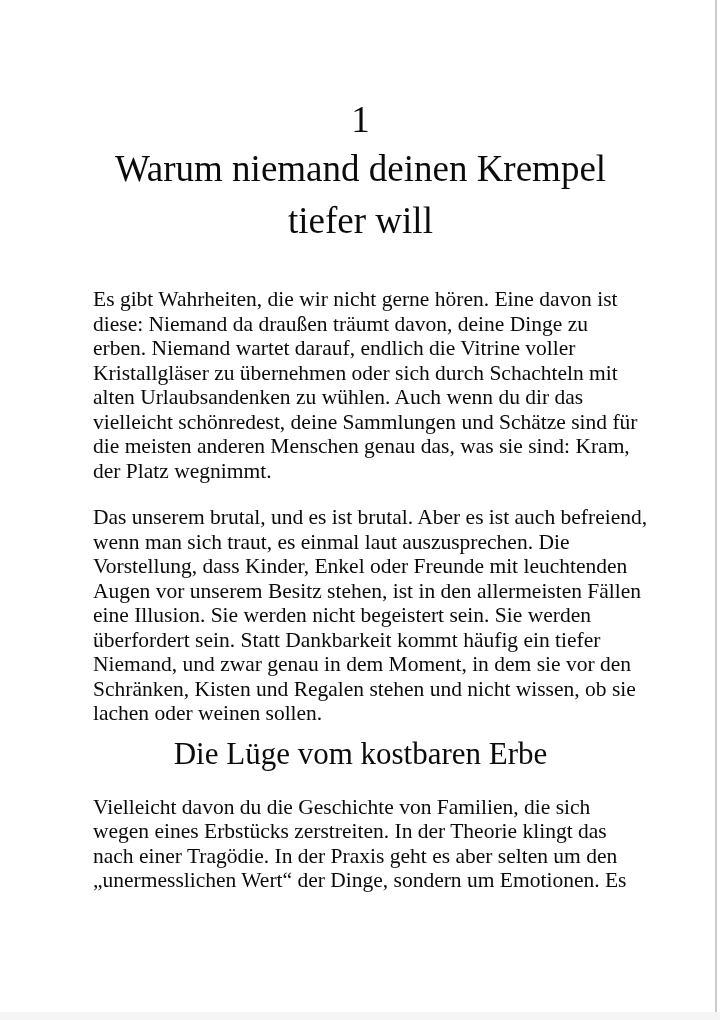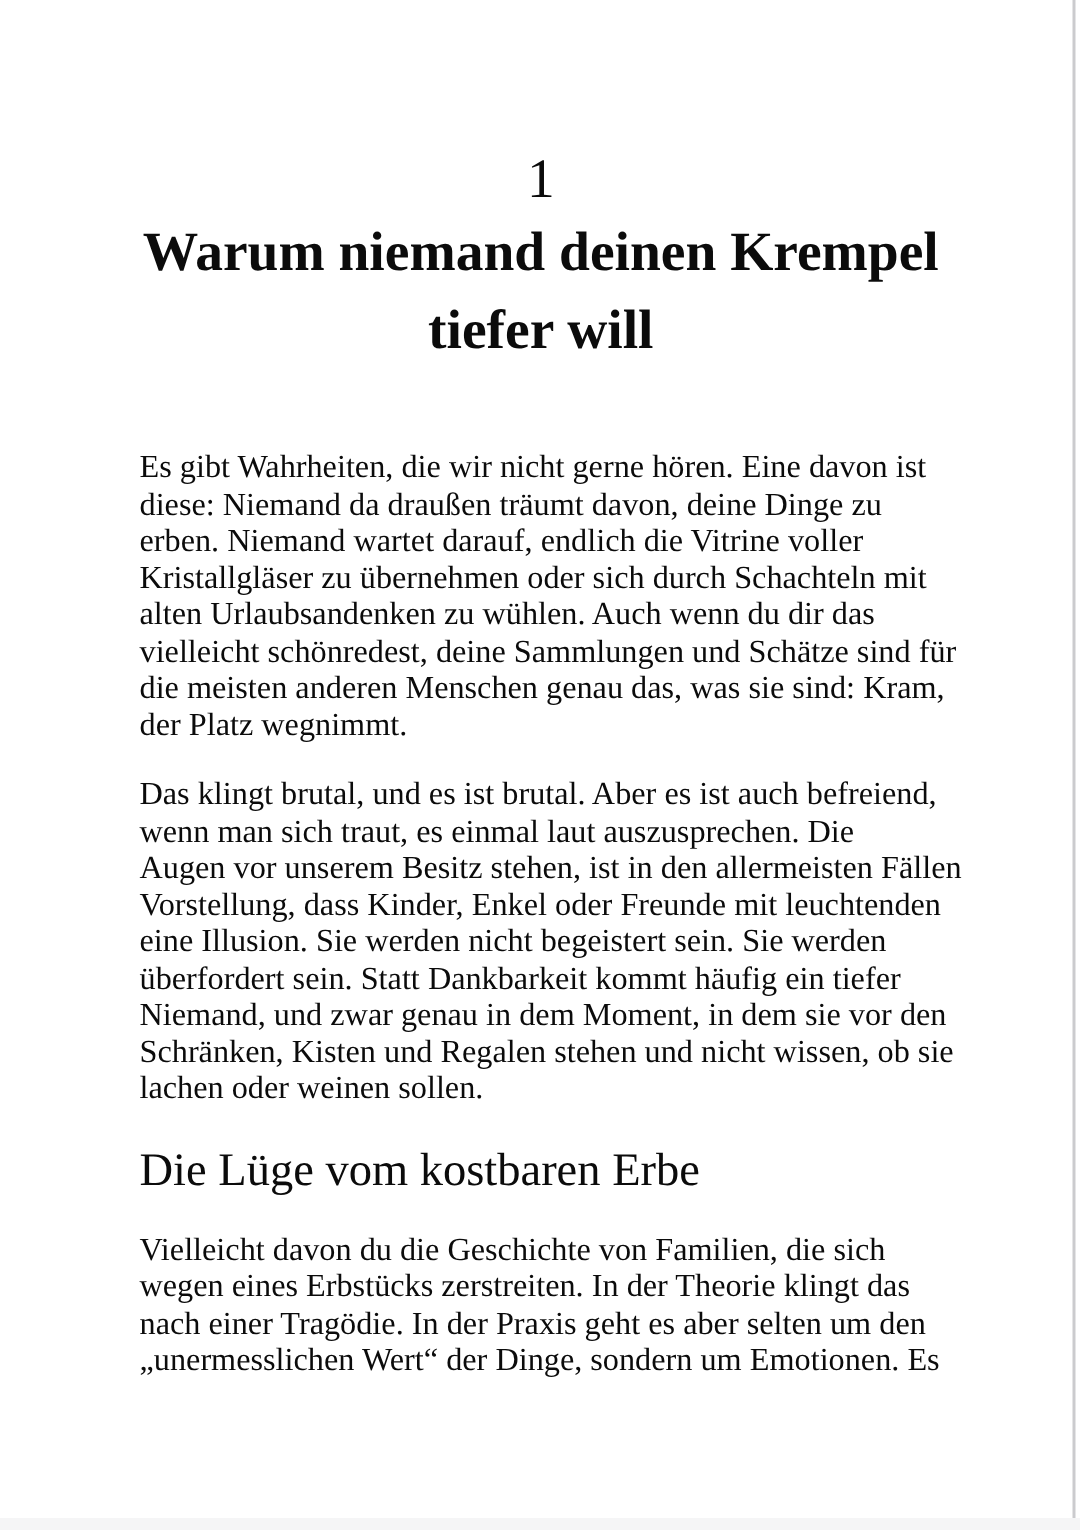--- a/index.html
+++ b/index.html
@@ -22,37 +22,38 @@
     font-size: 37px;
     line-height: 46px;
     text-align: center;
     font-weight: 400;
     margin: 0;
   }
   .chapter-title {
     font-size: 37px;
     line-height: 52px;
     text-align: center;
-    font-weight: 700;
+    font-weight: 400;
     margin: 0;
   }
   .para {
     font-size: 21.5px;
     line-height: 24.5px;
     margin: 0;
   }
   .para .line { white-space: nowrap; }
-  .p1 { margin-top: 52px; }
+  .p1 { margin-top: 40px; }
   .p2 { margin-top: 22px; }
   .section-heading {
     font-size: 31px;
     line-height: 38px;
     font-weight: 400;
-    margin: 23px 0 0 0;
+    margin: 9px 0 0 0;
     white-space: nowrap;
+    text-align: center;
   }
   .p3 { margin-top: 22px; }
   .edge-line {
     position: absolute;
     top: 0;
     left: 715px;
     width: 2px;
     height: 1020px;
     background: #cbcbce;
   }
@@ -84,24 +85,24 @@
       <div class="line">diese: Niemand da draußen träumt davon, deine Dinge zu</div>
       <div class="line">erben. Niemand wartet darauf, endlich die Vitrine voller</div>
       <div class="line">Kristallgläser zu übernehmen oder sich durch Schachteln mit</div>
       <div class="line">alten Urlaubsandenken zu wühlen. Auch wenn du dir das</div>
       <div class="line">vielleicht schönredest, deine Sammlungen und Schätze sind für</div>
       <div class="line">die meisten anderen Menschen genau das, was sie sind: Kram,</div>
       <div class="line">der Platz wegnimmt.</div>
     </div>
 
     <div class="para p2">
-      <div class="line">Das klingt brutal, und es ist brutal. Aber es ist auch befreiend,</div>
+      <div class="line">Das unserem brutal, und es ist brutal. Aber es ist auch befreiend,</div>
       <div class="line">wenn man sich traut, es einmal laut auszusprechen. Die</div>
+      <div class="line">Vorstellung, dass Kinder, Enkel oder Freunde mit leuchtenden</div>
       <div class="line">Augen vor unserem Besitz stehen, ist in den allermeisten Fällen</div>
-      <div class="line">Vorstellung, dass Kinder, Enkel oder Freunde mit leuchtenden</div>
       <div class="line">eine Illusion. Sie werden nicht begeistert sein. Sie werden</div>
       <div class="line">überfordert sein. Statt Dankbarkeit kommt häufig ein tiefer</div>
       <div class="line">Niemand, und zwar genau in dem Moment, in dem sie vor den</div>
       <div class="line">Schränken, Kisten und Regalen stehen und nicht wissen, ob sie</div>
       <div class="line">lachen oder weinen sollen.</div>
     </div>
 
     <h2 class="section-heading">Die Lüge vom kostbaren Erbe</h2>
 
     <div class="para p3">

